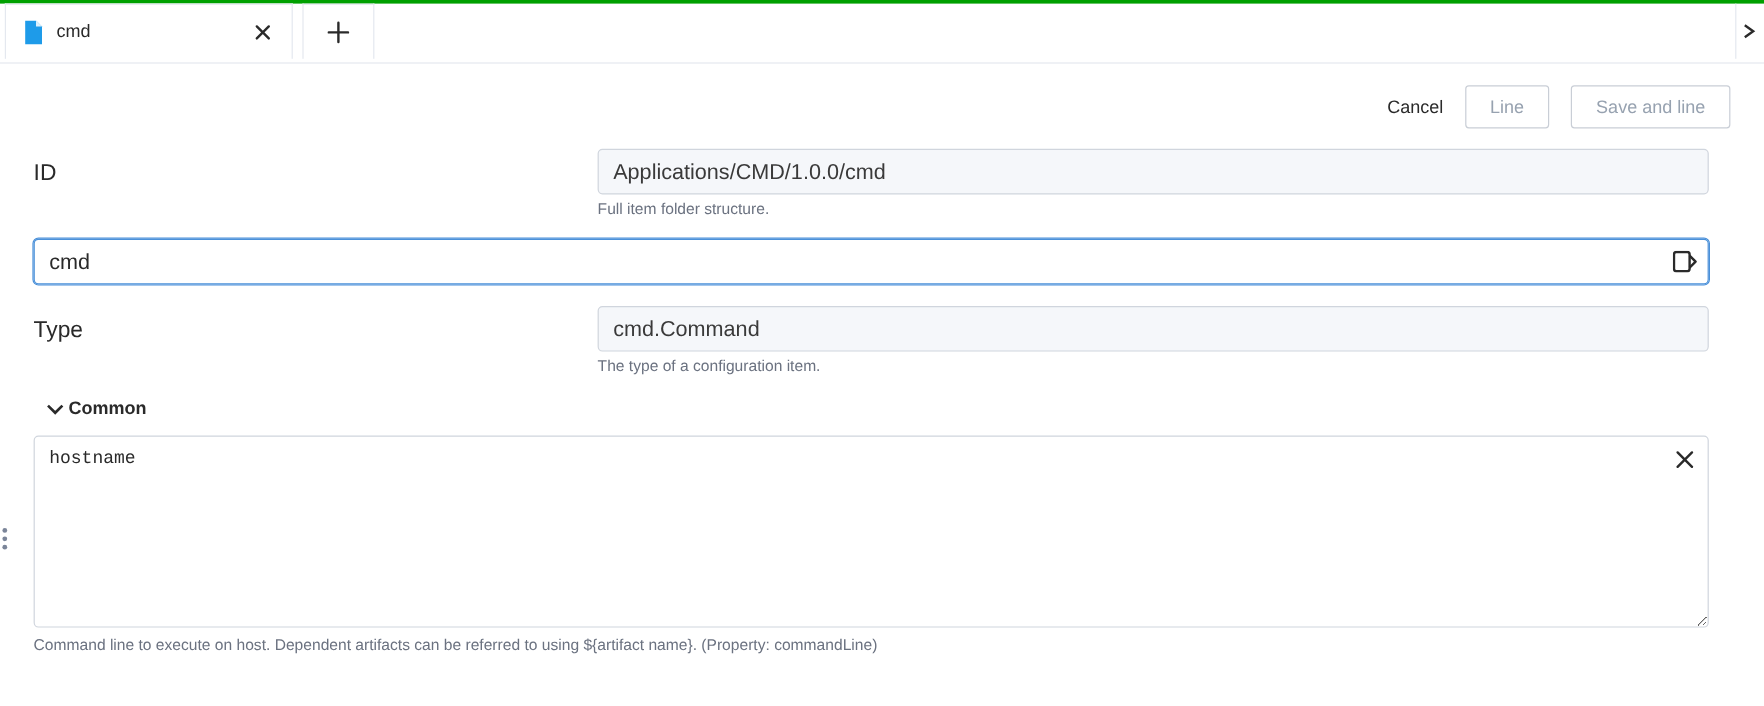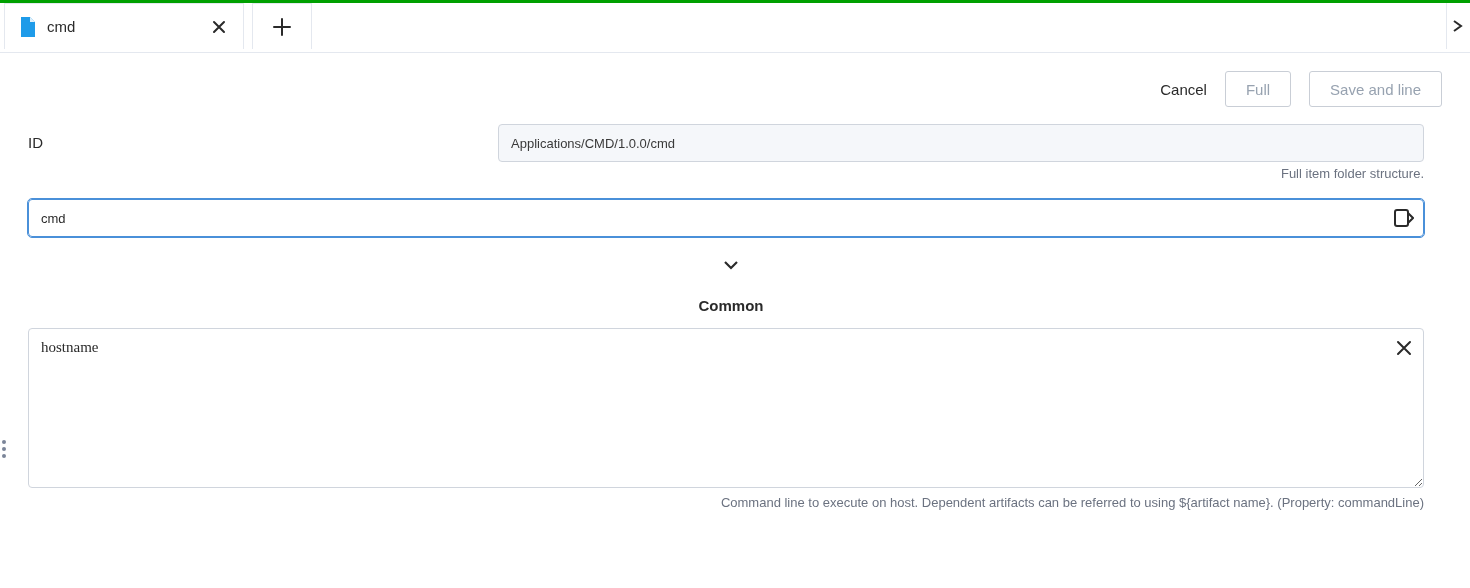--- a/index.html
+++ b/index.html
@@ -111,30 +111,30 @@
   .form{
     padding:0 28px 20px 28px;
   }
   .row{
     display:flex;align-items:flex-start;
     padding:14px 0 4px 0;
   }
   .label-col{
     width:470px;flex:none;
     padding-top:10px;
-    font-size:15px;color:var(--text);
+    font-size:19px;color:var(--text);
   }
   .label-col .req{color:#d93025;margin-left:2px;}
   .field-col{flex:1;min-width:0;}
   .input{
     width:100%;height:38px;
     border:1px solid var(--border);
     border-radius:4px;
     padding:0 12px;
-    font-size:13px;
+    font-size:18px;
     color:var(--text);
     background:#fff;
   }
   .input.readonly{
     background:var(--bg-readonly);
     color:#3a3a3a;
   }
   .input.focus{
     border:1px solid var(--focus);
     outline:1px solid var(--focus);
@@ -145,34 +145,32 @@
     display:flex;align-items:center;cursor:pointer;
   }
   .textarea-wrap{position:relative;}
   .textarea{
     width:100%;height:160px;
     border:1px solid var(--border);
     border-radius:4px;
     padding:10px 36px 10px 12px;
     font-size:15px;color:var(--text);
     resize:both;
-    font-family:Liberation Serif, serif;
+    font-family:Liberation Mono, monospace;
   }
   .textarea-wrap .clear-x{
     position:absolute;right:12px;top:12px;cursor:pointer;
   }
   .help{
     font-size:13px;color:var(--muted);
     margin-top:4px;
-    text-align:right;
   }
   .section-header{
-    display:flex;align-items:center;gap:24px;
+    display:flex;align-items:center;gap:3px;
     padding:16px 0 0 10px;
-    flex-direction:column;
   }
   .section-header .chev{display:flex;}
   .section-header .sec-label{font-weight:700;font-size:15px;}
   svg{display:block;}
 </style>
 </head>
 <body>
 
 <div class="topbar"></div>
 
@@ -198,21 +196,21 @@
   </div>
   <div class="tabstrip-caret">
     <svg width="14" height="14" viewBox="0 0 14 14">
         <path stroke="#2a2a2a" stroke-width="2" fill="none" d="M3 2l7 5-7 5"></path>
       </svg>
   </div>
 </div>
 
 <div class="actions">
   <span class="link-btn">Cancel</span>
-  <button class="btn">Full</button>
+  <button class="btn">Line</button>
   <button class="btn">Save and line</button>
 </div>
 
 <div class="drag-handle">
   <span></span>
     <span></span>
     <span></span>
 </div>
 
 <div class="scroll-area">
@@ -233,20 +231,27 @@
           <span class="trailing-icon">
             <svg width="20" height="18" viewBox="0 0 20 18">
                 <rect x="1" y="1" width="13" height="16" rx="2" fill="none" stroke="#2a2a2a" stroke-width="2"></rect>
                 <path d="M14 4l5 5-5 5" fill="none" stroke="#2a2a2a" stroke-width="2"></path>
               </svg>
           </span>
         </div>
       </div>
     </div>
 
+    <div class="row">
+      <div class="label-col">Type</div>
+      <div class="field-col">
+        <input class="input readonly" readonly="" value="cmd.Command" style="">
+        <div class="help">The type of a configuration item.</div>
+      </div>
+    </div>
 
     <div class="section-header">
       <span class="chev">
         <svg width="16" height="16" viewBox="0 0 16 16">
             <path d="M2 5l6 6 6-6" fill="none" stroke="#2a2a2a" stroke-width="2.2"></path>
           </svg>
       </span>
       <span class="sec-label">Common</span>
     </div>
 

